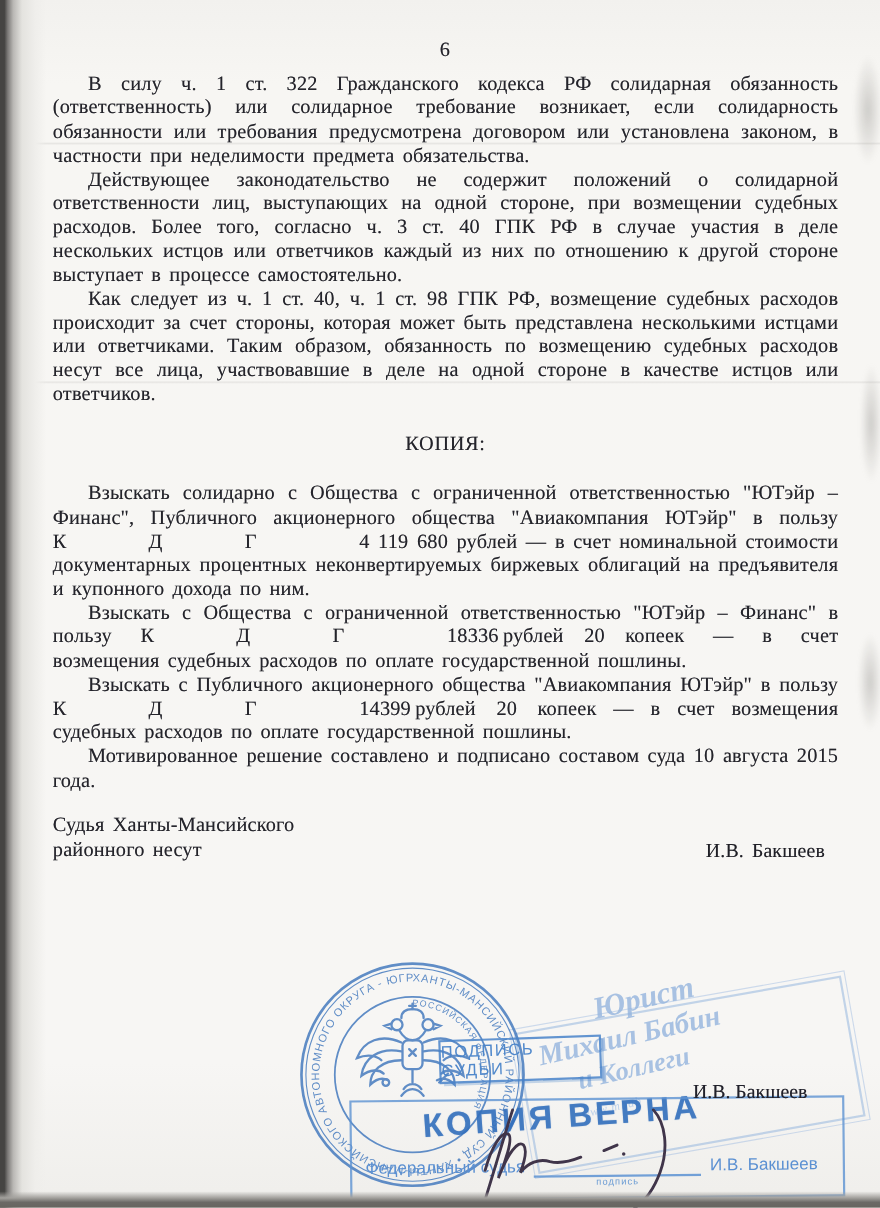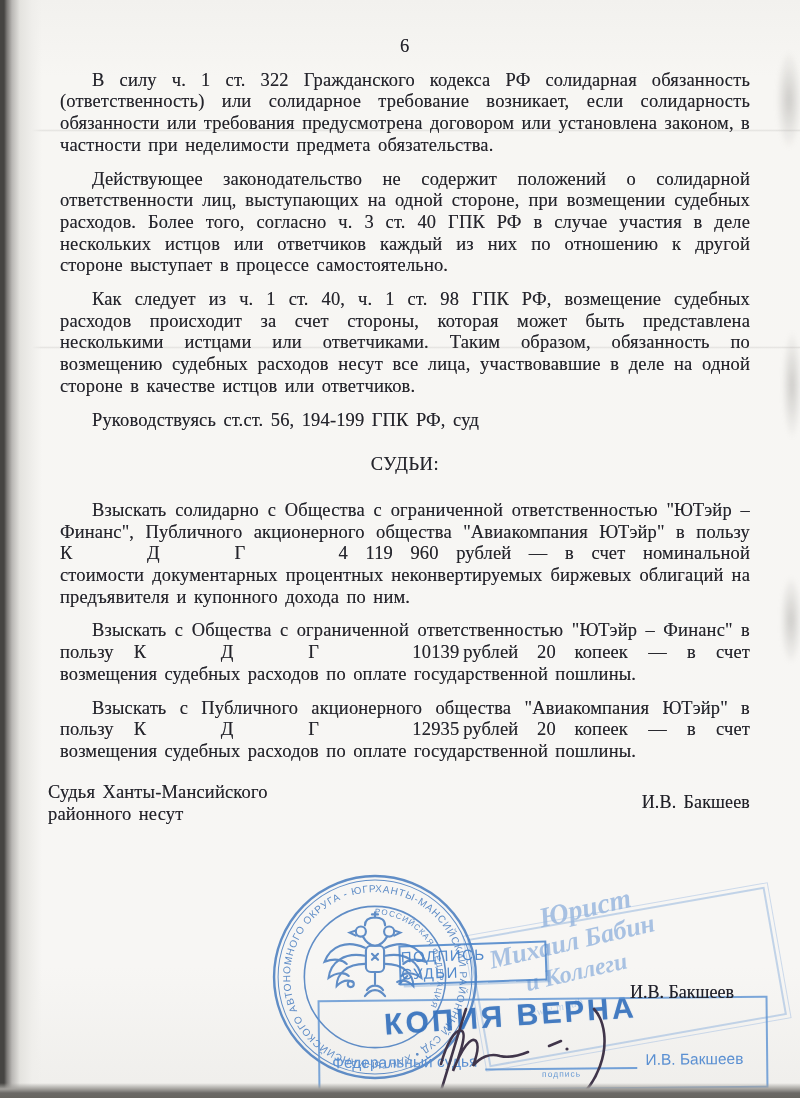--- a/index.html
+++ b/index.html
@@ -18,23 +18,23 @@
   .smudge{position:absolute;z-index:1;filter:blur(2px);pointer-events:none;
     background:radial-gradient(ellipse at center,rgba(138,136,132,.38),rgba(138,136,132,0) 70%);}
   .crease{position:absolute;left:0;right:0;height:3px;z-index:1;pointer-events:none;
     background:linear-gradient(180deg,rgba(120,118,114,0),rgba(120,118,114,.13),rgba(120,118,114,0));}
   
   .doc{position:absolute;left:48px;top:36px;width:714px;color:#24242b;
     font-size:18.5px;line-height:21.7px;text-align:justify;
     word-spacing:2.6px;letter-spacing:.15px;
     text-shadow:0 0 .6px rgba(40,40,48,.5);}
   .pageno{text-align:center;margin:0 0 9px 0;letter-spacing:1px;}
-  .doc p{margin:12px;text-indent:32px;}
+  .doc p{margin:0;text-indent:32px;}
   .heading{text-align:center;text-indent:0 !important;margin:23px 0 24px 0 !important;letter-spacing:.6px;}
-  .sigblock{display:flex;justify-content:space-between;align-items:center;
+  .sigblock{display:flex;justify-content:space-between;align-items:flex-end;
     margin-top:18px;padding-right:12px;}
   .sig-left{line-height:22.5px;text-align:left;}
   .sig-name{position:relative;z-index:6;font-size:18px;color:#1f1f26;}
   
   .stamp-layer{position:absolute;inset:0;pointer-events:none;}
   .watermark{position:absolute;left:487px;top:897px;z-index:3;transform:rotate(-13deg);
     color:rgba(148,180,221,.8);font-style:italic;font-weight:bold;line-height:30px;}
   .wm1{font-size:28px;margin-left:62px;}
   .wm2{font-size:26px;margin-left:4px;}
   .wm3{font-size:24px;margin-left:34px;}
@@ -73,25 +73,25 @@
 <div class="crease" style="top:346px"></div>
 <div class="smudge" style="left:776px;top:50px;width:26px;height:100px"></div>
 <div class="smudge" style="left:782px;top:330px;width:20px;height:110px"></div>
 <div class="smudge" style="left:780px;top:575px;width:22px;height:90px"></div>
 
 <div class="doc">
   <div class="pageno">6</div>
   <p>В силу ч. 1 ст. 322 Гражданского кодекса РФ солидарная обязанность (ответственность) или солидарное требование возникает, если солидарность обязанности или требования предусмотрена договором или установлена законом, в частности при неделимости предмета обязательства.</p>
   <p>Действующее законодательство не содержит положений о солидарной ответственности лиц, выступающих на одной стороне, при возмещении судебных расходов. Более того, согласно ч. 3 ст. 40 ГПК РФ в случае участия в деле нескольких истцов или ответчиков каждый из них по отношению к другой стороне выступает в процессе самостоятельно.</p>
   <p>Как следует из ч. 1 ст. 40, ч. 1 ст. 98 ГПК РФ, возмещение судебных расходов происходит за счет стороны, которая может быть представлена несколькими истцами или ответчиками. Таким образом, обязанность по возмещению судебных расходов несут все лица, участвовавшие в деле на одной стороне в качестве истцов или ответчиков.</p>
-  <p>Руководствуясь ст.ст. 56, 194-199 ГПК РФ, суд</p>
-  <p class="heading">СУДЬИ:</p>
-  <p>Взыскать солидарно с Общества с ограниченной ответственностью "ЮТэйр – Финанс", Публичного акционерного общества "Авиакомпания ЮТэйр" в пользу К    Д    Г     4 119 960 рублей — в счет номинальной стоимости документарных процентных неконвертируемых биржевых облигаций на предъявителя и купонного дохода по ним.</p>
-  <p>Взыскать с Общества с ограниченной ответственностью "ЮТэйр – Финанс" в пользу К    Д    Г     10139 рублей 20 копеек — в счет возмещения судебных расходов по оплате государственной пошлины.</p>
-  <p>Взыскать с Публичного акционерного общества "Авиакомпания ЮТэйр" в пользу К    Д    Г     12935 рублей 20 копеек — в счет возмещения судебных расходов по оплате государственной пошлины.</p>
+  <p class="heading">КОПИЯ:</p>
+  <p>Взыскать солидарно с Общества с ограниченной ответственностью "ЮТэйр – Финанс", Публичного акционерного общества "Авиакомпания ЮТэйр" в пользу К    Д    Г     4 119 680 рублей — в счет номинальной стоимости документарных процентных неконвертируемых биржевых облигаций на предъявителя и купонного дохода по ним.</p>
+  <p>Взыскать с Общества с ограниченной ответственностью "ЮТэйр – Финанс" в пользу К    Д    Г     18336 рублей 20 копеек — в счет возмещения судебных расходов по оплате государственной пошлины.</p>
+  <p>Взыскать с Публичного акционерного общества "Авиакомпания ЮТэйр" в пользу К    Д    Г     14399 рублей 20 копеек — в счет возмещения судебных расходов по оплате государственной пошлины.</p>
+  <p>Мотивированное решение составлено и подписано составом суда 10 августа 2015 года.</p>
   <div class="sigblock">
     <div class="sig-left">
       <div>Судья Ханты-Мансийского</div>
       <div>районного несут</div>
     </div>
     <div class="sig-name">И.В. Бакшеев</div>
   </div>
 </div>
 
 <div class="stamp-layer">

